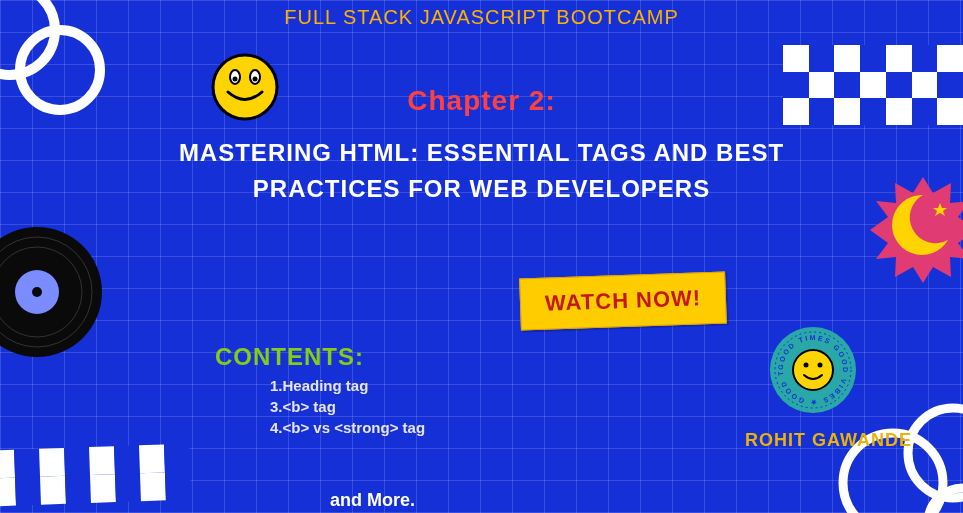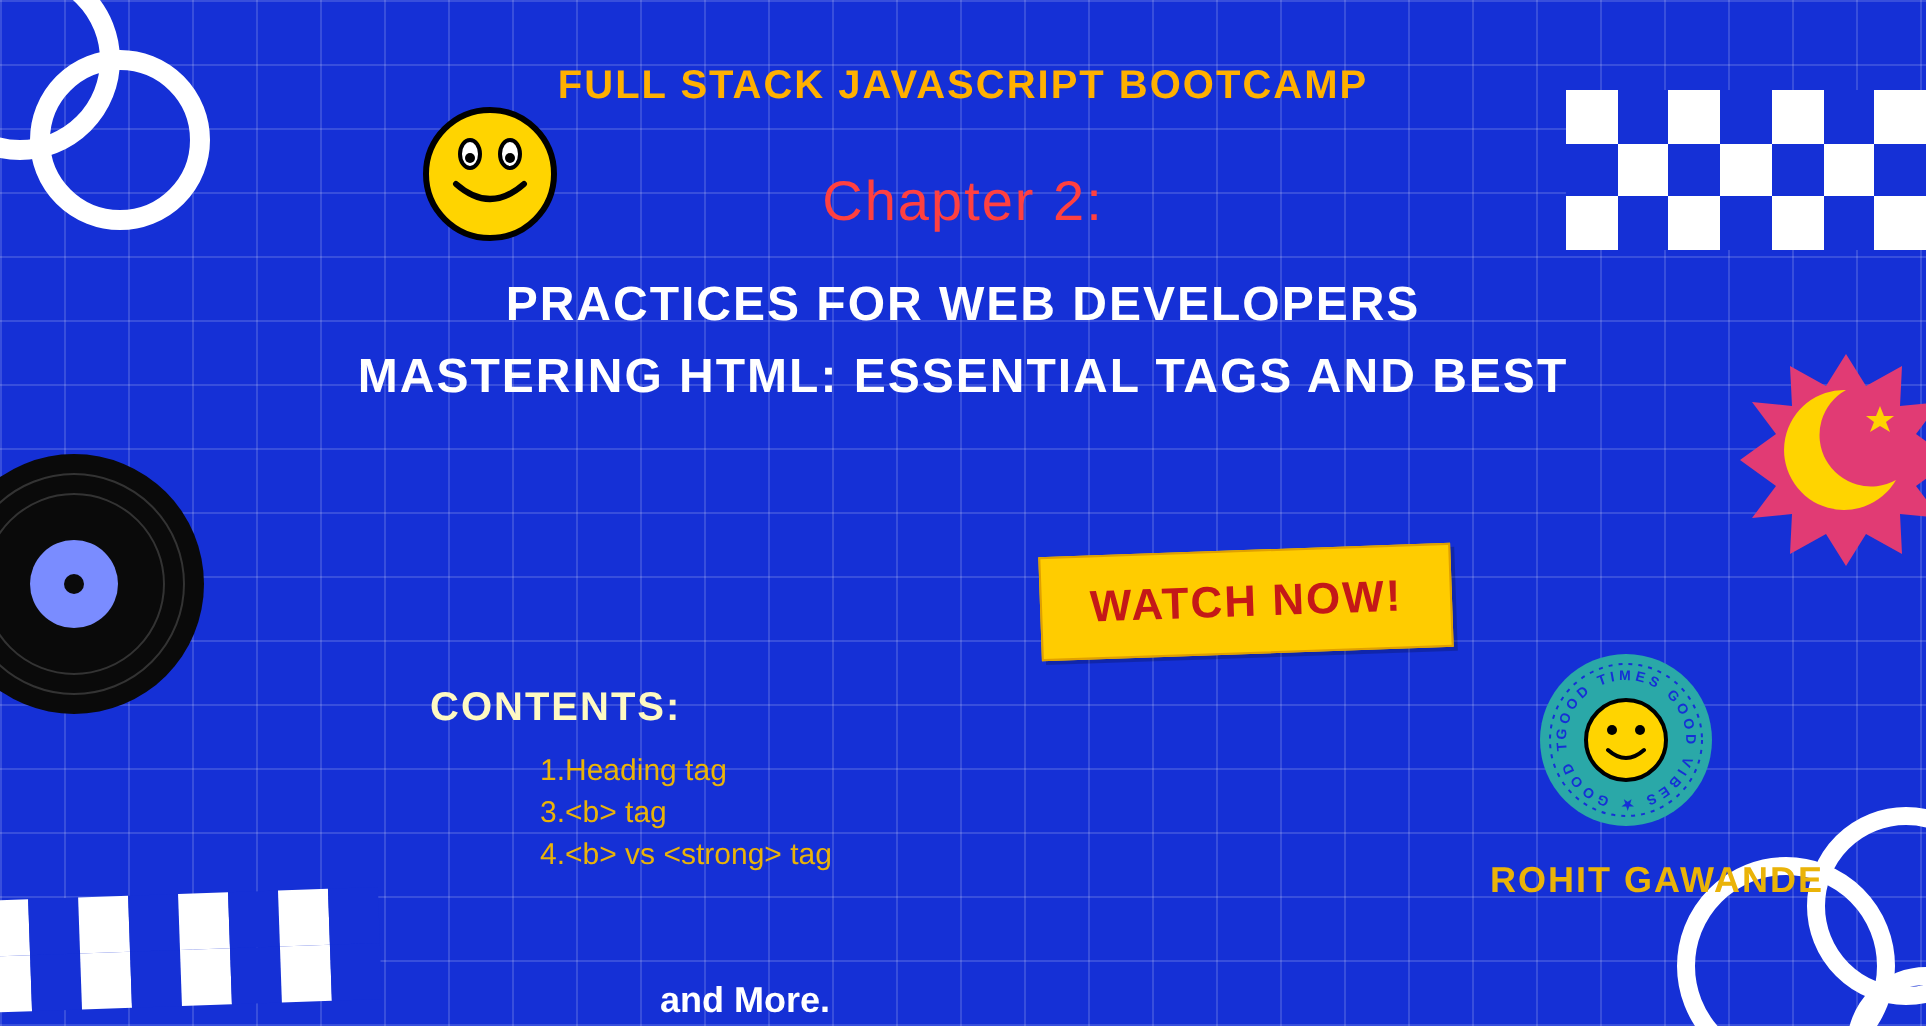--- a/index.html
+++ b/index.html
@@ -18,37 +18,37 @@
     .grid-bg {
       position: absolute;
       inset: 0;
       background-image:
         linear-gradient(rgba(255,255,255,0.15) 1px, transparent 1px),
         linear-gradient(90deg, rgba(255,255,255,0.15) 1px, transparent 1px);
       background-size: 32px 32px;
     }
     .subtitle {
       position: absolute;
-      top: 32px;
+      top: 6px;
       left: 50%;
       transform: translateX(-50%);
       color: #ffb000;
       font-size: 20px;
-      font-weight: 700;
+      font-weight: 400;
       letter-spacing: 1px;
       white-space: nowrap;
     }
     .chapter {
       position: absolute;
       top: 85px;
       left: 50%;
       transform: translateX(-50%);
       color: #ff4040;
       font-size: 28px;
-      font-weight: 400;
+      font-weight: 700;
       letter-spacing: 1px;
     }
     .title {
       position: absolute;
       top: 135px;
       left: 50%;
       transform: translateX(-50%);
       color: #fff;
       font-size: 24px;
       font-weight: 900;
@@ -68,32 +68,32 @@
       letter-spacing: 1px;
       padding: 12px 24px;
       transform: rotate(-2deg);
       border: 1px solid #e0a000;
       box-shadow: 2px 2px 0 rgba(0,0,0,0.2);
     }
     .contents-heading {
       position: absolute;
       top: 343px;
       left: 215px;
-      color: #fef9c3;
-      font-size: 20px;
+      color: #84cc16;
+      font-size: 24px;
       font-weight: 900;
       letter-spacing: 1px;
     }
     .contents-list {
       position: absolute;
       top: 375px;
       left: 270px;
-      color: #eab308;
+      color: #e5e5e5;
       font-size: 15px;
-      font-weight: 400;
+      font-weight: 700;
       line-height: 1.4;
     }
     .and-more {
       position: absolute;
       top: 490px;
       left: 330px;
       color: #fff;
       font-size: 18px;
       font-weight: 900;
     }
@@ -269,22 +269,22 @@
 <svg class="rings-bottom-right" viewBox="0 0 180 180">
   <circle cx="60" cy="100" r="50" fill="none" stroke="#fff" stroke-width="9"></circle>
   <circle cx="120" cy="70" r="45" fill="none" stroke="#fff" stroke-width="9"></circle>
   <circle cx="130" cy="140" r="35" fill="none" stroke="#fff" stroke-width="9"></circle>
 </svg>
 
 <div class="subtitle">FULL STACK JAVASCRIPT BOOTCAMP</div>
 <div class="chapter">Chapter 2:</div>
 
 <div class="title">
+  <div>MASTERING HTML: ESSENTIAL TAGS AND BEST</div>
   <div>PRACTICES FOR WEB DEVELOPERS</div>
-  <div>MASTERING HTML: ESSENTIAL TAGS AND BEST</div>
 </div>
 
 <div class="watch-btn">WATCH NOW!</div>
 
 <div class="contents-heading">CONTENTS:</div>
 
 <div class="contents-list">
   <div>1.Heading tag</div>
   <div>3.&lt;b&gt; tag</div>
   <div>4.&lt;b&gt; vs &lt;strong&gt; tag</div>

